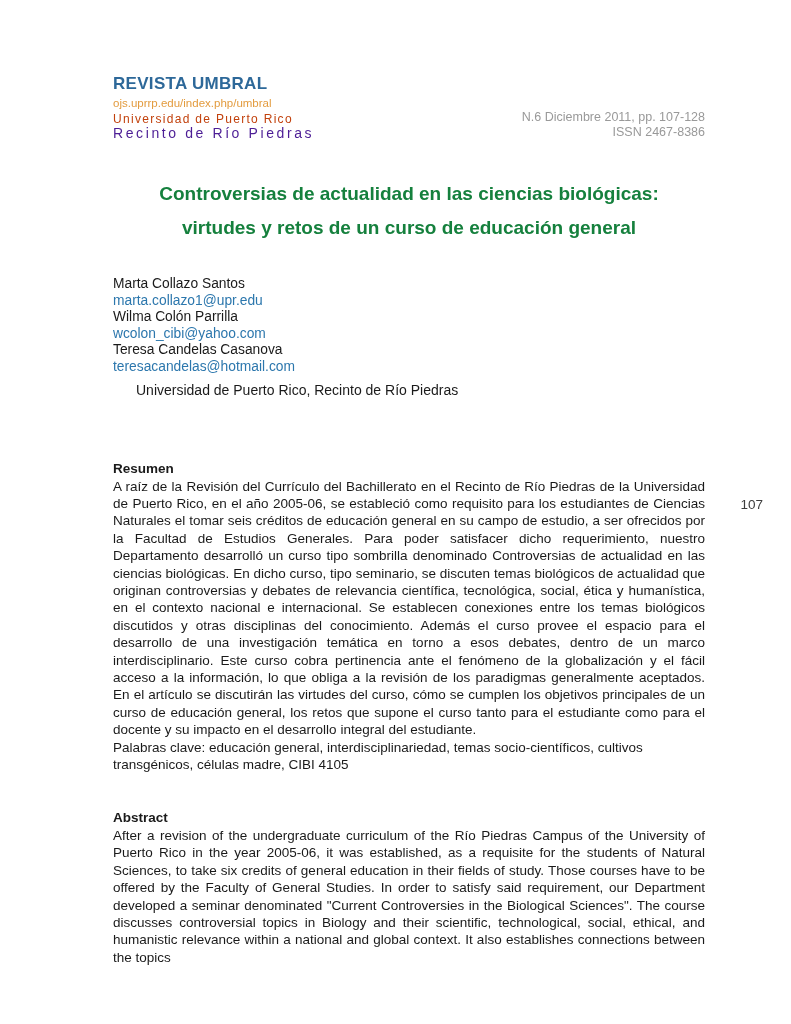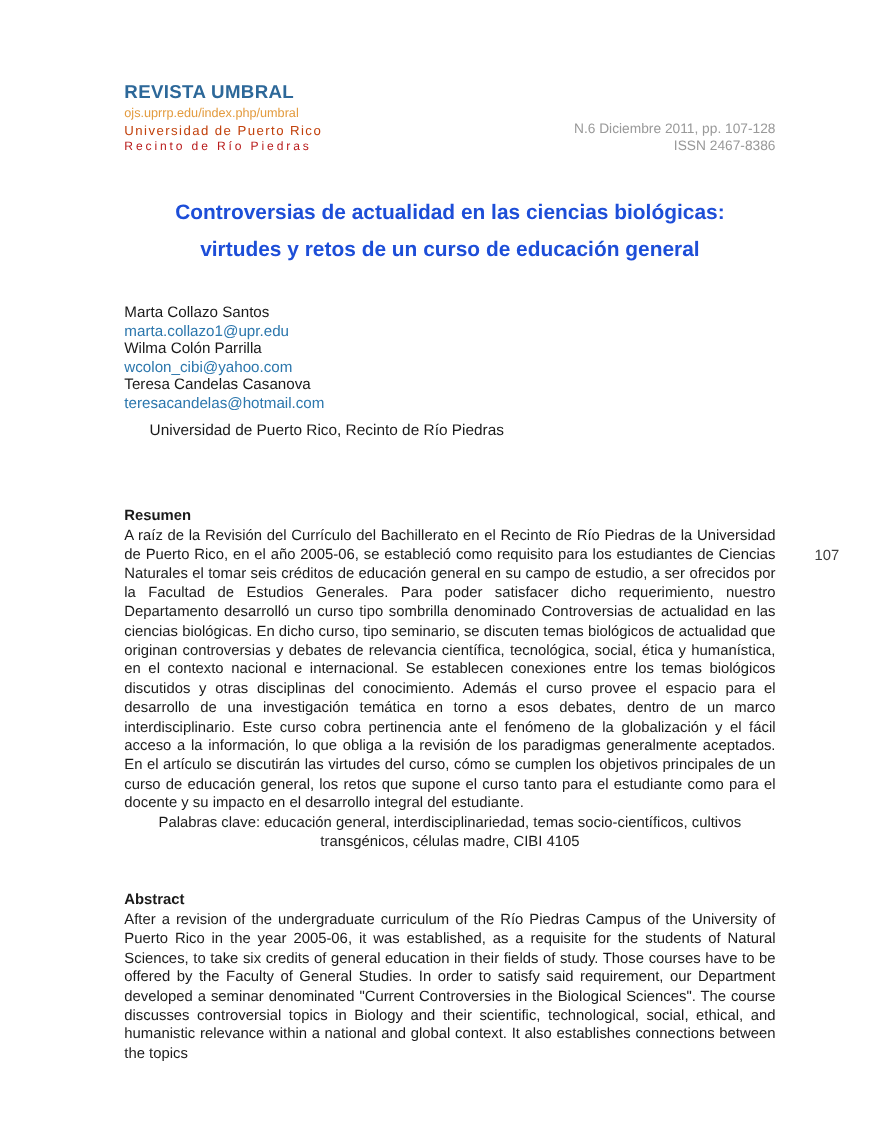--- a/index.html
+++ b/index.html
@@ -45,40 +45,40 @@
     display: inline-block;
   }
   .logo-sub1 {
     font-size: 12px;
     color: #c2410c;
     letter-spacing: 1.3px;
     line-height: 14px;
     margin-top: 1px;
   }
   .logo-sub2 {
-    font-size: 11px;
-    color: #b91c1c;
+    font-size: 14px;
+    color: #4c1d95;
     letter-spacing: 2.6px;
     line-height: 14px;
   }
   .issue-block {
     text-align: right;
     color: #999999;
     font-size: 12.5px;
     line-height: 15px;
     padding-top: 3px;
   }
   
   .article-title {
     margin-top: 37px;
     text-align: center;
     font-size: 19px;
     font-weight: bold;
     line-height: 34px;
-    color: #1d4ed8;
+    color: #15803d;
   }
   .article-title span { display: block; }
   
   .authors {
     margin-top: 31px;
     font-size: 13.8px;
     line-height: 16.6px;
   }
   .author-email {
     color: #2c77ad;
@@ -99,21 +99,21 @@
     line-height: 17.4px;
   }
   .section-body {
     font-size: 13.5px;
     line-height: 17.4px;
     text-align: justify;
   }
   .keywords {
     font-size: 13.5px;
     line-height: 17.4px;
-    text-align: center;
+    text-align: left;
   }
   
   .page-number {
     position: absolute;
     top: 497px;
     right: 28px;
     font-size: 13.5px;
     color: #3d3d3d;
     text-align: center;
   }

